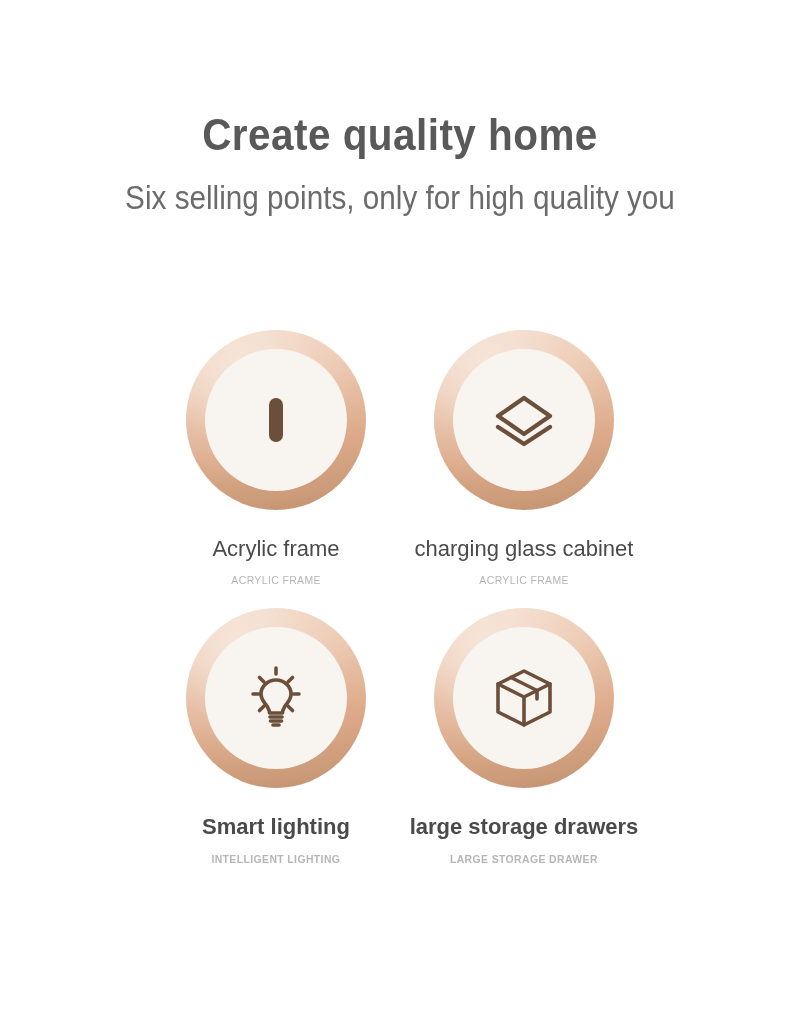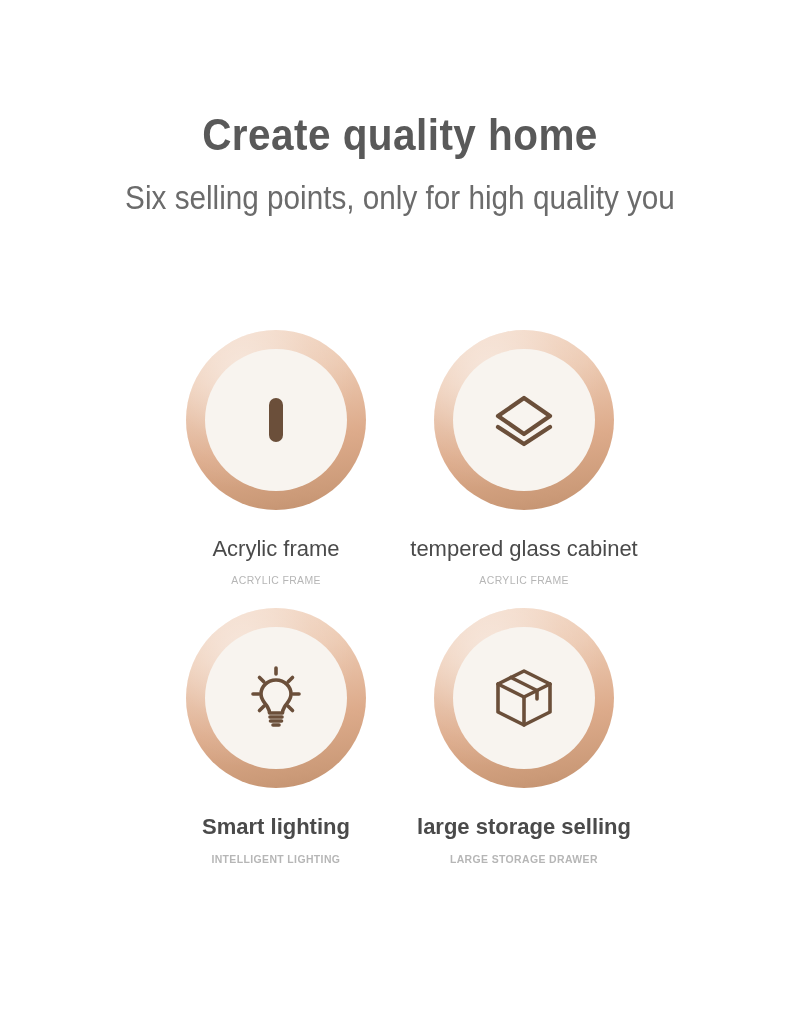--- a/index.html
+++ b/index.html
@@ -167,21 +167,21 @@
         <div class="badge">
           <div class="badge-inner">
             <span>
               <svg width="72" height="72" viewBox="0 0 72 72" fill="none" stroke="#6b4f3a" stroke-width="4.2" stroke-linecap="round" stroke-linejoin="round">
                 <path d="M36 14 L62 32 L36 50 L10 32 Z"></path>
                 <path d="M10 43 L36 60 L62 43"></path>
               </svg>
             </span>
           </div>
         </div>
-        <div class="label">tempered glass cabinet</div>
+        <div class="label">charging glass cabinet</div>
         <div class="sublabel">ACRYLIC FRAME</div>
       </div>
 
 
     </div>
 
     <div class="row row-2">
 
       <div class="cell">
         <div class="badge">
@@ -215,21 +215,21 @@
               <svg width="72" height="72" viewBox="0 0 72 72" fill="none" stroke="#6b4f3a" stroke-width="3.6" stroke-linecap="round" stroke-linejoin="round">
                 <path d="M36 9 L62 22 L62 50 L36 63 L10 50 L10 22 Z"></path>
                 <path d="M10 22 L36 35 L62 22"></path>
                 <path d="M36 35 L36 63"></path>
                 <path d="M23 15.5 L49 28.5"></path>
                 <path d="M49 28.5 L49 37"></path>
               </svg>
             </span>
           </div>
         </div>
-        <div class="label">large storage selling</div>
+        <div class="label">large storage drawers</div>
         <div class="sublabel">LARGE STORAGE DRAWER</div>
       </div>
 
     </div>
 
   </div>
 
 </div>
 
 </body></html>

